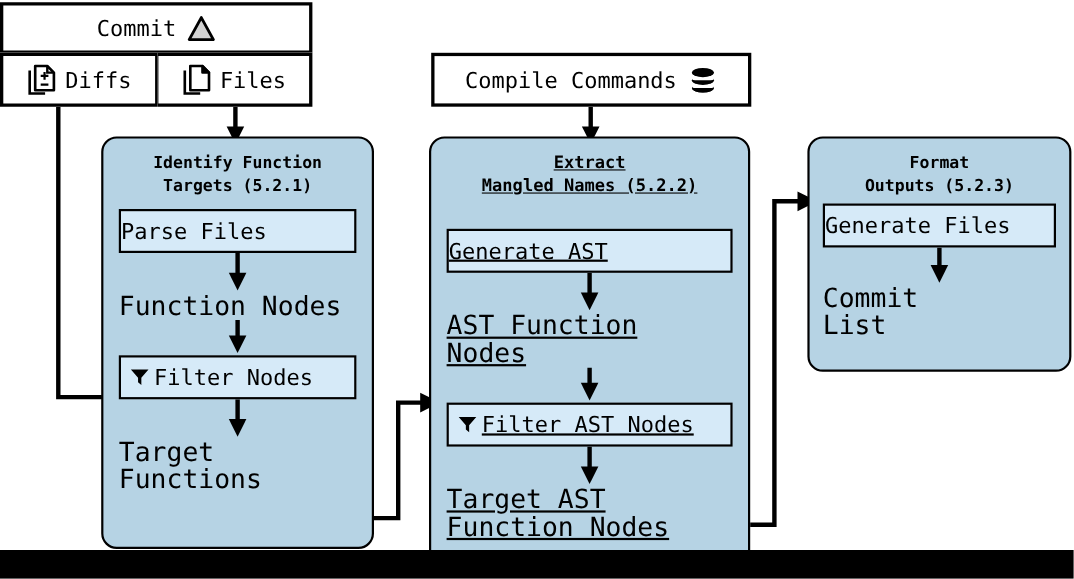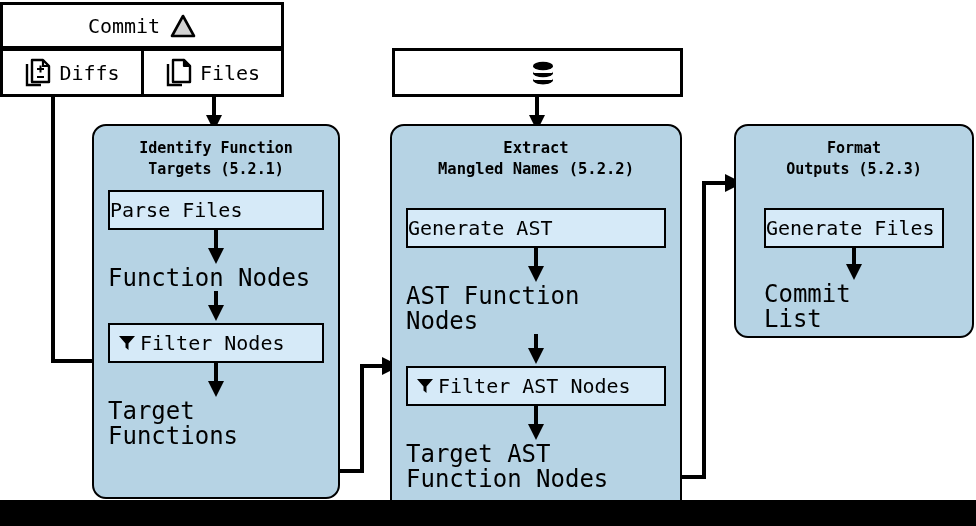--- a/index.html
+++ b/index.html
@@ -17,21 +17,21 @@
   #compile-box{left:392px;top:48px;width:291px;height:49px;}
 
   .srctext{font-size:20px;letter-spacing:0px;white-space:nowrap;}
   .srcsm{font-size:20px;}
   .iconwrap{display:inline-flex;align-items:center;justify-content:center;vertical-align:middle;}
 
   
   .proc{position:absolute;background:#b6d3e4;border:2.5px solid #000;border-radius:14px;
         box-sizing:border-box;}
   #proc1{left:92px;top:124px;width:248px;height:375px;}
-  #proc2{left:390px;top:124px;width:292px;height:400px;}
+  #proc2{left:390px;top:124px;width:292px;height:400px;text-decoration:underline;}
   #proc3{left:734px;top:124px;width:240px;height:214px;}
 
   .proc-title{text-align:center;font-weight:bold;font-size:15px;line-height:21px;
               margin-top:12px;white-space:pre-line;}
   .proc2 .proc-title{font-size:15.5px;}
 
   
   .step{background:#d6eaf8;border:2.5px solid #000;box-sizing:border-box;
         display:flex;align-items:center;justify-content:flex-start;
         font-size:20px;height:40px;white-space:nowrap;}
@@ -101,20 +101,21 @@
       <svg width="28" height="30" viewBox="0 0 28 30">
         <path d="M3 6 L3 27 L17 27" fill="none" stroke="#000" stroke-width="2.4"></path>
         <path d="M8 2 L19 2 L25 8 L25 24 L8 24 Z" fill="#fff" stroke="#000" stroke-width="2.4" stroke-linejoin="round"></path>
         <path d="M19 2 L19 8 L25 8 Z" fill="#000" stroke="#000" stroke-width="2.2" stroke-linejoin="round"></path>
       </svg>
     </span>
     <span class="srcsm">Files</span>
   </div>
 
   <div class="srcbox" id="compile-box">
+    <span class="srctext">Compile Commands</span>
     <span class="iconwrap" style="margin-left:11px;">
       <svg width="26" height="26" viewBox="0 0 26 26">
         <ellipse cx="13" cy="6" rx="10" ry="4.2" fill="#000"></ellipse>
         <ellipse cx="13" cy="13" rx="10" ry="4.2" fill="#000"></ellipse>
         <ellipse cx="13" cy="20" rx="10" ry="4.2" fill="#000"></ellipse>
         <ellipse cx="13" cy="11.4" rx="10" ry="3.1" fill="#fff"></ellipse>
         <ellipse cx="13" cy="18.4" rx="10" ry="3.1" fill="#fff"></ellipse>
         <ellipse cx="13" cy="13" rx="10" ry="4.2" fill="none" stroke="#000" stroke-width="0"></ellipse>
         <path d="M3 6 A10 4.2 0 0 0 23 6" fill="#000"></path>
         <path d="M3 13 A10 4.2 0 0 0 23 13" fill="#000"></path>
@@ -201,21 +202,21 @@
       </div>
       <div class="flowlabel">Target AST
 Function Nodes</div>
     </div>
   </div>
 
   <div class="proc" id="proc3">
     <div class="proc-title">Format
 Outputs (5.2.3)</div>
 
-    <div style="padding:0 28px;margin-top:28px;">
+    <div style="padding:0 12px;margin-top:5px;">
       <div class="step">
         <span>Generate Files</span>
       </div>
       <div class="arrowcell">
         <svg class="varrow" width="20" height="34" viewBox="0 0 20 34">
           <path d="M10 0 L10 22" stroke="#000" stroke-width="4" fill="none"></path>
           <polygon points="10,32 2,16 18,16" fill="#000"></polygon>
         </svg>
       </div>
       <div class="flowlabel">Commit

